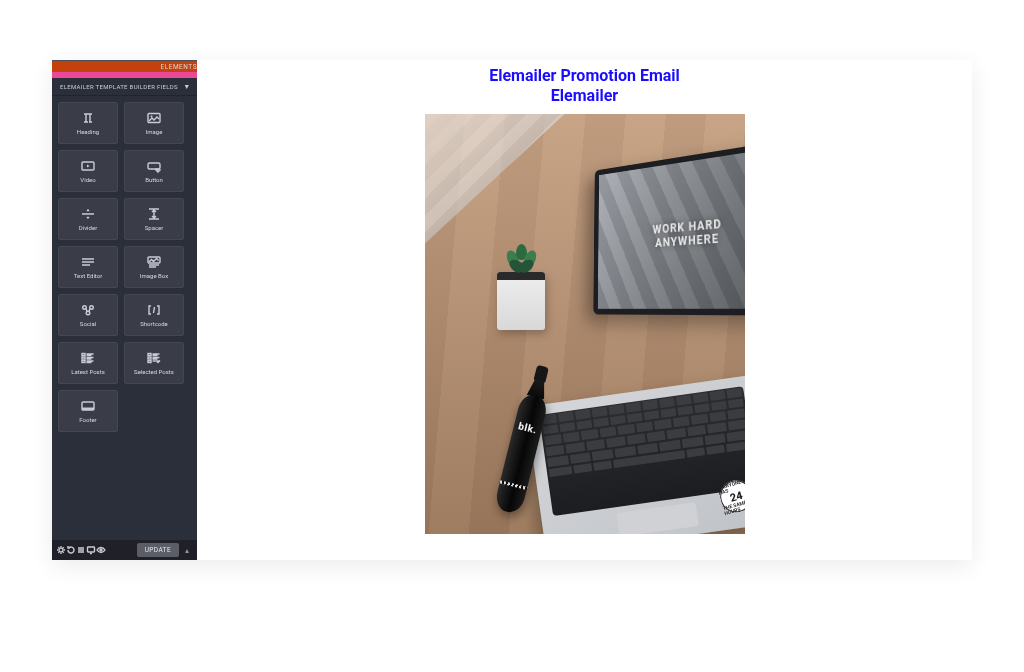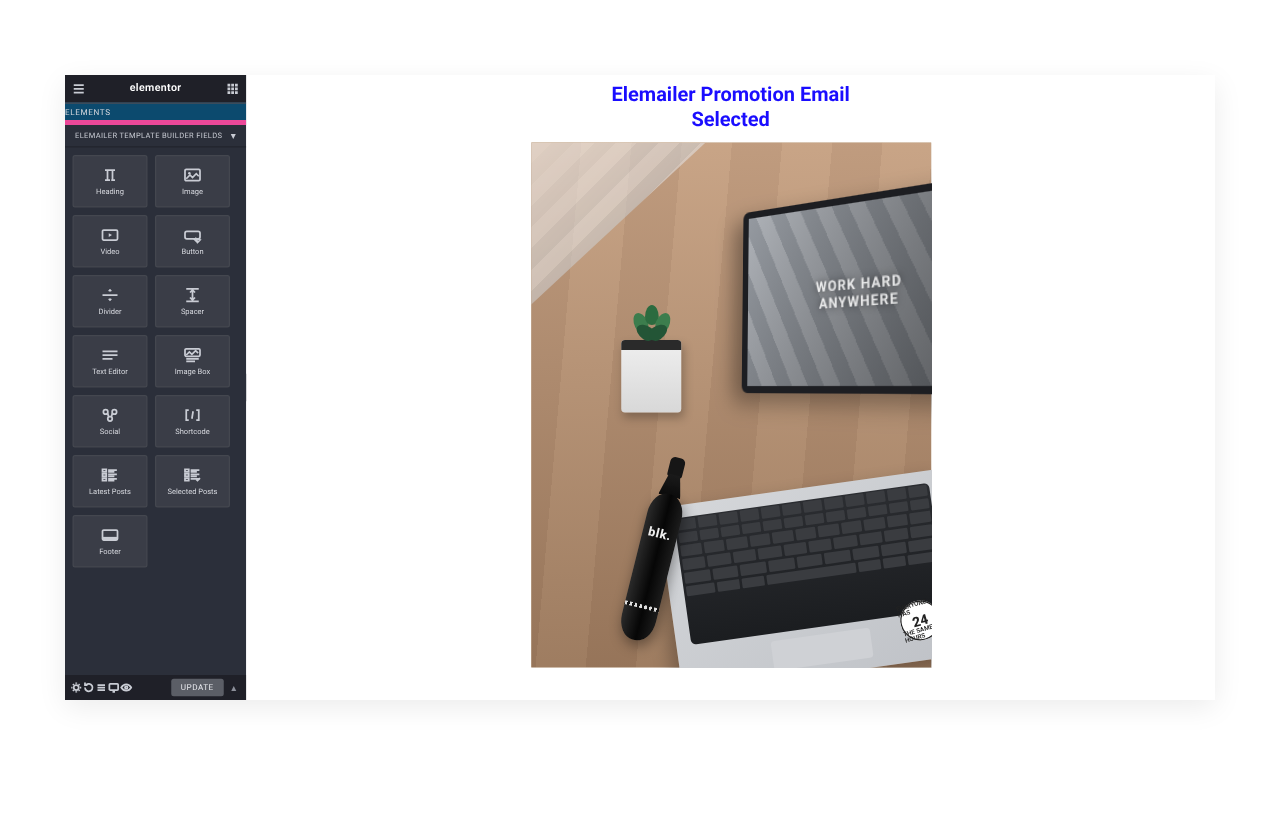--- a/index.html
+++ b/index.html
@@ -40,24 +40,24 @@
     padding: 0 6px;
   }
   .side-head .ham, .side-head .grid {
     width: 10px; height: 10px;
     display:flex; align-items:center; justify-content:center;
     color:#c9ccd4;
   }
   .brand { color:#fff; font-weight:600; font-size:8.5px; letter-spacing:.3px;}
   .tab-strip {
     height: 18px;
-    background: #0c4a6e;
-    display:flex; align-items:center; justify-content:flex-start;
+    background: #c2410c;
+    display:flex; align-items:center; justify-content:flex-end;
     font-size:6.5px; letter-spacing:.5px; color:#d6d8de;
-    border-top:1px solid #4a4d57; border-bottom:4px solid #ec4899;
+    border-top:1px solid #4a4d57; border-bottom:6px solid #ec4899;
   }
   .section-head {
     height: 18px;
     display:flex; align-items:center; justify-content:space-between;
     padding:0 8px;
     font-size:6px; letter-spacing:.3px; color:#c9ccd4;
     border-bottom:1px solid #22242c;
   }
   .chev { font-size:8px; color:#c9ccd4;}
   .widget-wrap {
@@ -233,41 +233,20 @@
   .ic-stroke { stroke:#c9ccd4; stroke-width:1.4; fill:none; }
   .ic-fill { fill:#c9ccd4; }
 </style>
 </head>
 <body>
 
 <div class="card">
 
   <aside class="sidebar">
 
-    <div class="side-head">
-      <span class="ham">
-        <svg width="10" height="10" viewBox="0 0 10 10">
-            <path class="ic-stroke" d="M1 2h8M1 5h8M1 8h8"></path>
-          </svg>
-      </span>
-      <span class="brand">elementor</span>
-      <span class="grid">
-        <svg width="10" height="10" viewBox="0 0 10 10">
-          <rect class="ic-fill" x="1" y="1" width="2.2" height="2.2"></rect>
-            <rect class="ic-fill" x="4" y="1" width="2.2" height="2.2"></rect>
-            <rect class="ic-fill" x="7" y="1" width="2.2" height="2.2"></rect>
-          <rect class="ic-fill" x="1" y="4" width="2.2" height="2.2"></rect>
-            <rect class="ic-fill" x="4" y="4" width="2.2" height="2.2"></rect>
-            <rect class="ic-fill" x="7" y="4" width="2.2" height="2.2"></rect>
-          <rect class="ic-fill" x="1" y="7" width="2.2" height="2.2"></rect>
-            <rect class="ic-fill" x="4" y="7" width="2.2" height="2.2"></rect>
-            <rect class="ic-fill" x="7" y="7" width="2.2" height="2.2"></rect>
-        </svg>
-      </span>
-    </div>
 
     <div class="tab-strip">
       <span>ELEMENTS</span>
     </div>
 
     <div class="section-head">
       <span>ELEMAILER TEMPLATE BUILDER FIELDS</span>
       <span class="chev">▾</span>
     </div>
 
@@ -431,21 +410,21 @@
       <span class="update-btn">UPDATE</span>
       <span class="foot-more">▴</span>
     </div>
   </aside>
 
   <div class="collapse-handle">◂</div>
 
   <main class="canvas">
     <div class="mail">
       <div class="mail-title">Elemailer Promotion Email</div>
-      <div class="mail-title">Selected</div>
+      <div class="mail-title">Elemailer</div>
     </div>
 
     <div class="hero">
       <div class="desk"></div>
       <div class="windowlight"></div>
 
       <div class="lap-screen">
         <div class="screen-bg"></div>
         <div class="screen-text">
           <div>

